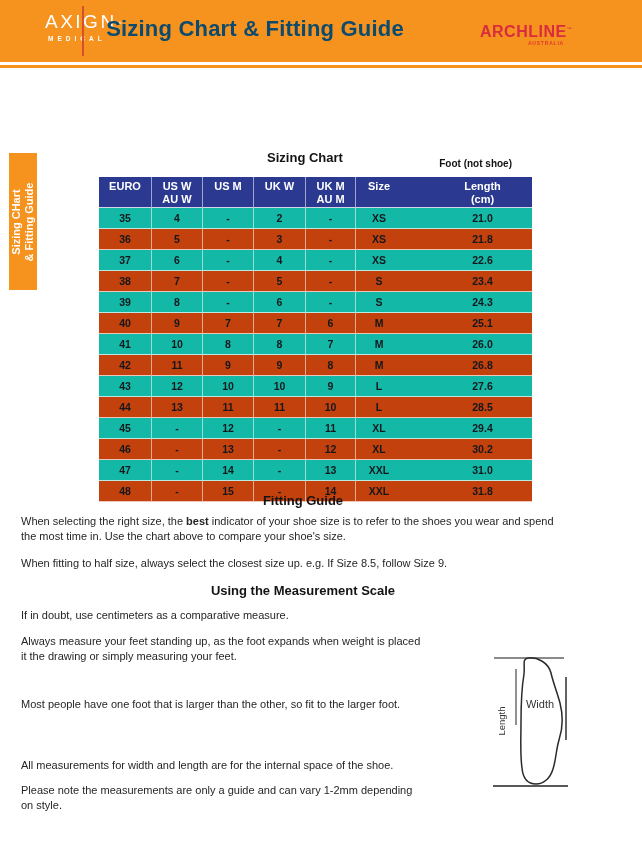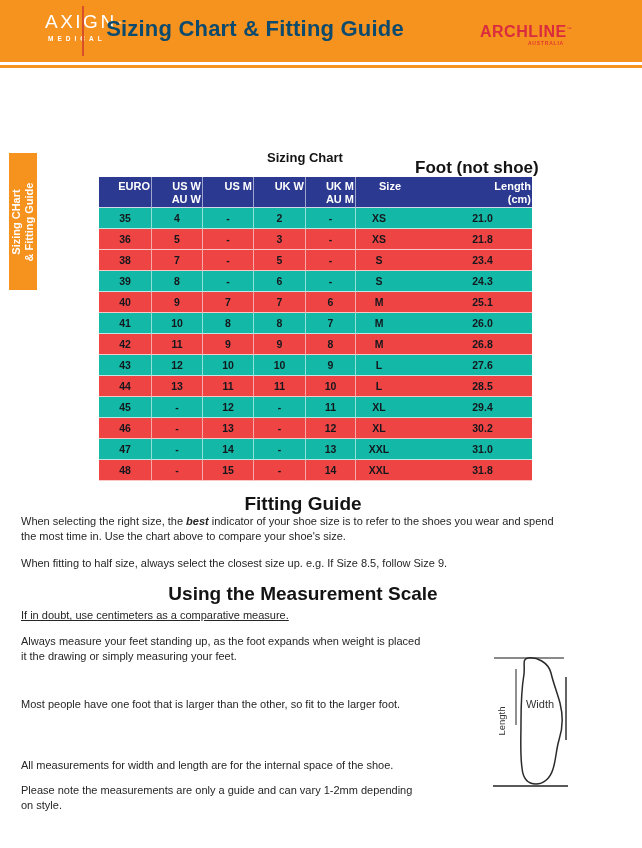--- a/index.html
+++ b/index.html
@@ -27,44 +27,44 @@
   
   .side-tab { position:absolute; left:9px; top:153px; width:28px; height:137px; background:#F6921E; }
   .side-tab-inner { position:absolute; top:50%; left:50%; transform:translate(-50%,-50%) rotate(-90deg);
                     white-space:nowrap; text-align:center; color:#fff; font-weight:bold;
                     font-size:11px; line-height:13px; }
 
   
   .chart-title { position:absolute; left:90px; top:150px; width:430px; text-align:center;
                  font-size:13px; font-weight:bold; color:#131313; }
   .foot-note { position:absolute; left:415px; top:158px; width:97px; text-align:right;
-               font-size:17px; font-weight:bold; color:#131313; white-space:nowrap; }
+               font-size:10px; font-weight:bold; color:#131313; white-space:nowrap; }
 
   table.sizing { position:absolute; left:99px; top:177px; width:433px;
                  border-collapse:separate; border-spacing:0; table-layout:fixed; }
   table.sizing th, table.sizing td { box-sizing:border-box; margin:0; }
   table.sizing th { background:#2B3990; color:#fff; font-size:11px; font-weight:bold;
                     vertical-align:top; padding-top:3px; height:31px; line-height:13px;
-                    text-align:right; border-bottom:1px solid rgba(255,255,255,0.8); }
+                    text-align:center; border-bottom:1px solid rgba(255,255,255,0.8); }
   table.sizing td { height:19px; text-align:center; font-size:10.5px; font-weight:bold;
                     color:#14181d; border-bottom:1px solid rgba(255,255,255,0.7); line-height:18px; }
   tr.row-a td { background:#14b8a6; }
-  tr.row-b td { background:#ef4444; }
+  tr.row-b td { background:#c2410c; }
   .col0 { width:53px; } .col1 { width:51px; } .col2 { width:51px; }
   .col3 { width:52px; } .col4 { width:50px; } .col5 { width:46px; } .col6 { width:130px; }
   td.col0, td.col1, td.col2, td.col3, td.col4,
   th.col0, th.col1, th.col2, th.col3, th.col4 { border-right:1px solid rgba(255,255,255,0.55); }
   td.col6, th.col6 { padding-left:32px; }
 
   
   .h-center { position:absolute; left:0; width:606px; text-align:center;
-              font-size:19px; font-weight:bold; color:#131313; white-space:nowrap; }
+              font-size:13px; font-weight:bold; color:#131313; white-space:nowrap; }
   .body-block { position:absolute; left:21px; font-size:11px; color:#262626;
                 line-height:14.5px; white-space:nowrap; }
-  .body-block b { font-weight:bold;font-style:italic; }
+  .body-block b { font-weight:bold; }
 
   
   .foot-diagram { position:absolute; left:480px; top:640px; width:100px; height:150px; }
 </style>
 </head>
 <body>
 
 <div class="page">
 
   <div class="header-band">
@@ -139,20 +139,29 @@
         </tr>
         <tr class="row-b">
           <td class="col0">36</td>
           <td class="col1">5</td>
           <td class="col2">-</td>
           <td class="col3">3</td>
           <td class="col4">-</td>
           <td class="col5">XS</td>
           <td class="col6">21.8</td>
         </tr>
+        <tr class="row-a">
+          <td class="col0">37</td>
+          <td class="col1">6</td>
+          <td class="col2">-</td>
+          <td class="col3">4</td>
+          <td class="col4">-</td>
+          <td class="col5">XS</td>
+          <td class="col6">22.6</td>
+        </tr>
         <tr class="row-b">
           <td class="col0">38</td>
           <td class="col1">7</td>
           <td class="col2">-</td>
           <td class="col3">5</td>
           <td class="col4">-</td>
           <td class="col5">S</td>
           <td class="col6">23.4</td>
         </tr>
         <tr class="row-a">
@@ -252,21 +261,21 @@
 
   <div class="body-block" style="top:514px;">
     <div><span>When selecting the right size, the </span><b>best</b><span> indicator of your shoe size is to refer to the shoes you wear and spend</span></div>
     <div>the most time in. Use the chart above to compare your shoe's size.</div>
   </div>
 
   <div class="body-block" style="top:556px;">When fitting to half size, always select the closest size up. e.g. If Size 8.5, follow Size 9.</div>
 
   <div class="h-center" style="top:583px;">Using the Measurement Scale</div>
 
-  <div class="body-block" style="top:608px;text-decoration:underline;">If in doubt, use centimeters as a comparative measure.</div>
+  <div class="body-block" style="top:608px;">If in doubt, use centimeters as a comparative measure.</div>
 
   <div class="body-block" style="top:634px;">
     <div>Always measure your feet standing up, as the foot expands when weight is placed</div>
     <div>it the drawing or simply measuring your feet.</div>
   </div>
 
   <div class="body-block" style="top:697px;">Most people have one foot that is larger than the other, so fit to the larger foot.</div>
 
   <div class="body-block" style="top:758px;">All measurements for width and length are for the internal space of the shoe.</div>
 

